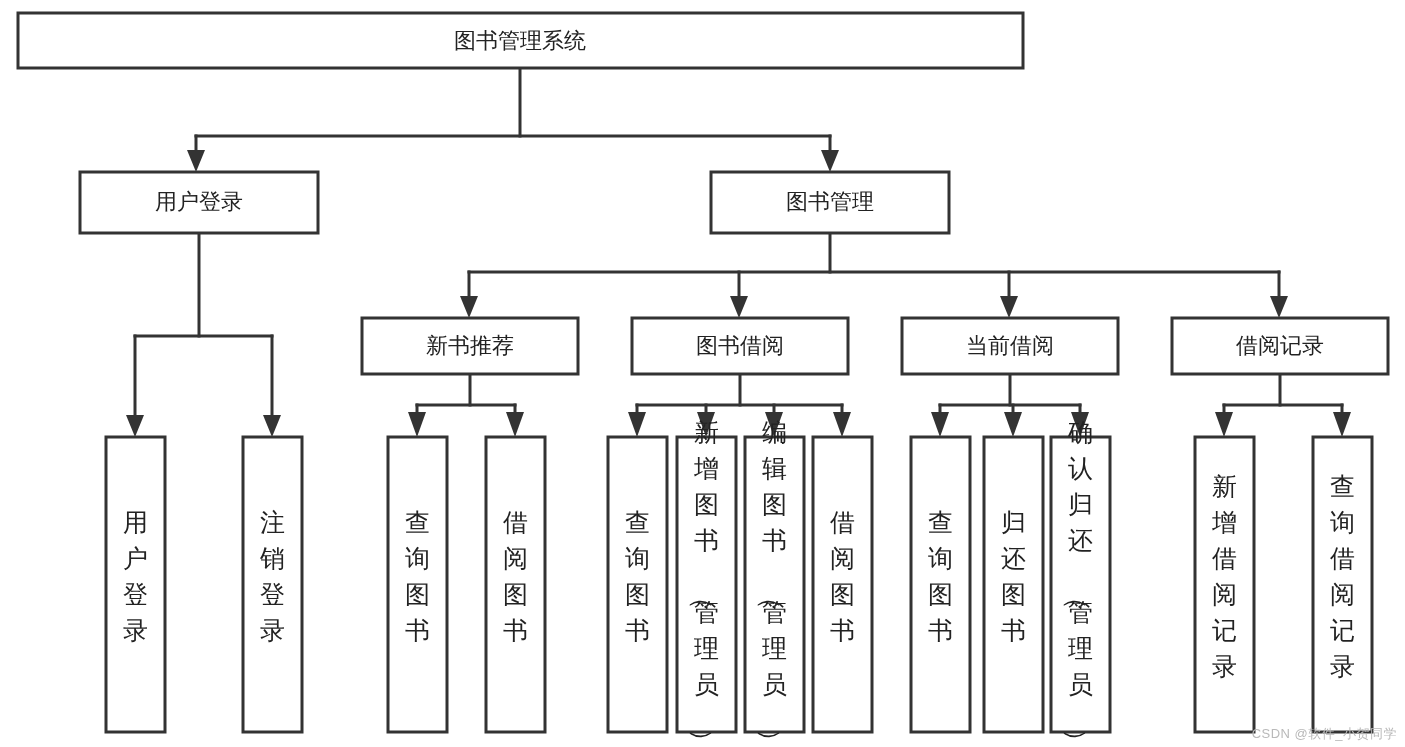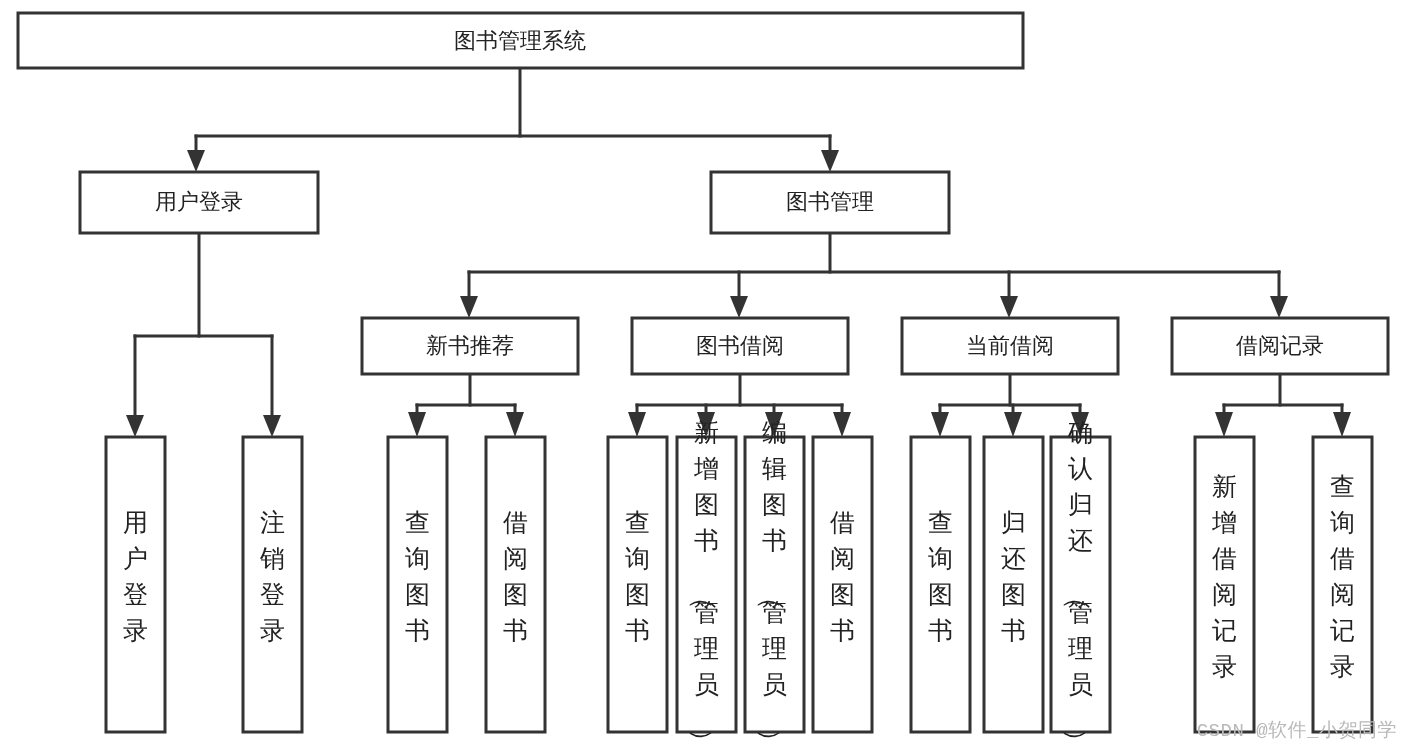--- a/index.html
+++ b/index.html
@@ -46,23 +46,23 @@
   .node-label-v {
     fill: #222222;
     font-size: 25px;
     font-family: "DejaVu Sans", "Liberation Sans", sans-serif;
     text-anchor: middle;
   }
   .watermark {
     position: absolute;
     right: 8px;
     bottom: 4px;
-    font-size: 19px;
+    font-size: 13px;
     color: #b9b9b9;
-    font-family: Liberation Mono, monospace;
+    font-family: Liberation Sans, sans-serif;
     white-space: nowrap;
     letter-spacing: 0.5px;
   }
 </style>
 </head>
 <body>
 
 <svg id="diagram" viewBox="0 0 1405 747" xmlns="http://www.w3.org/2000/svg">
 
   <g>

